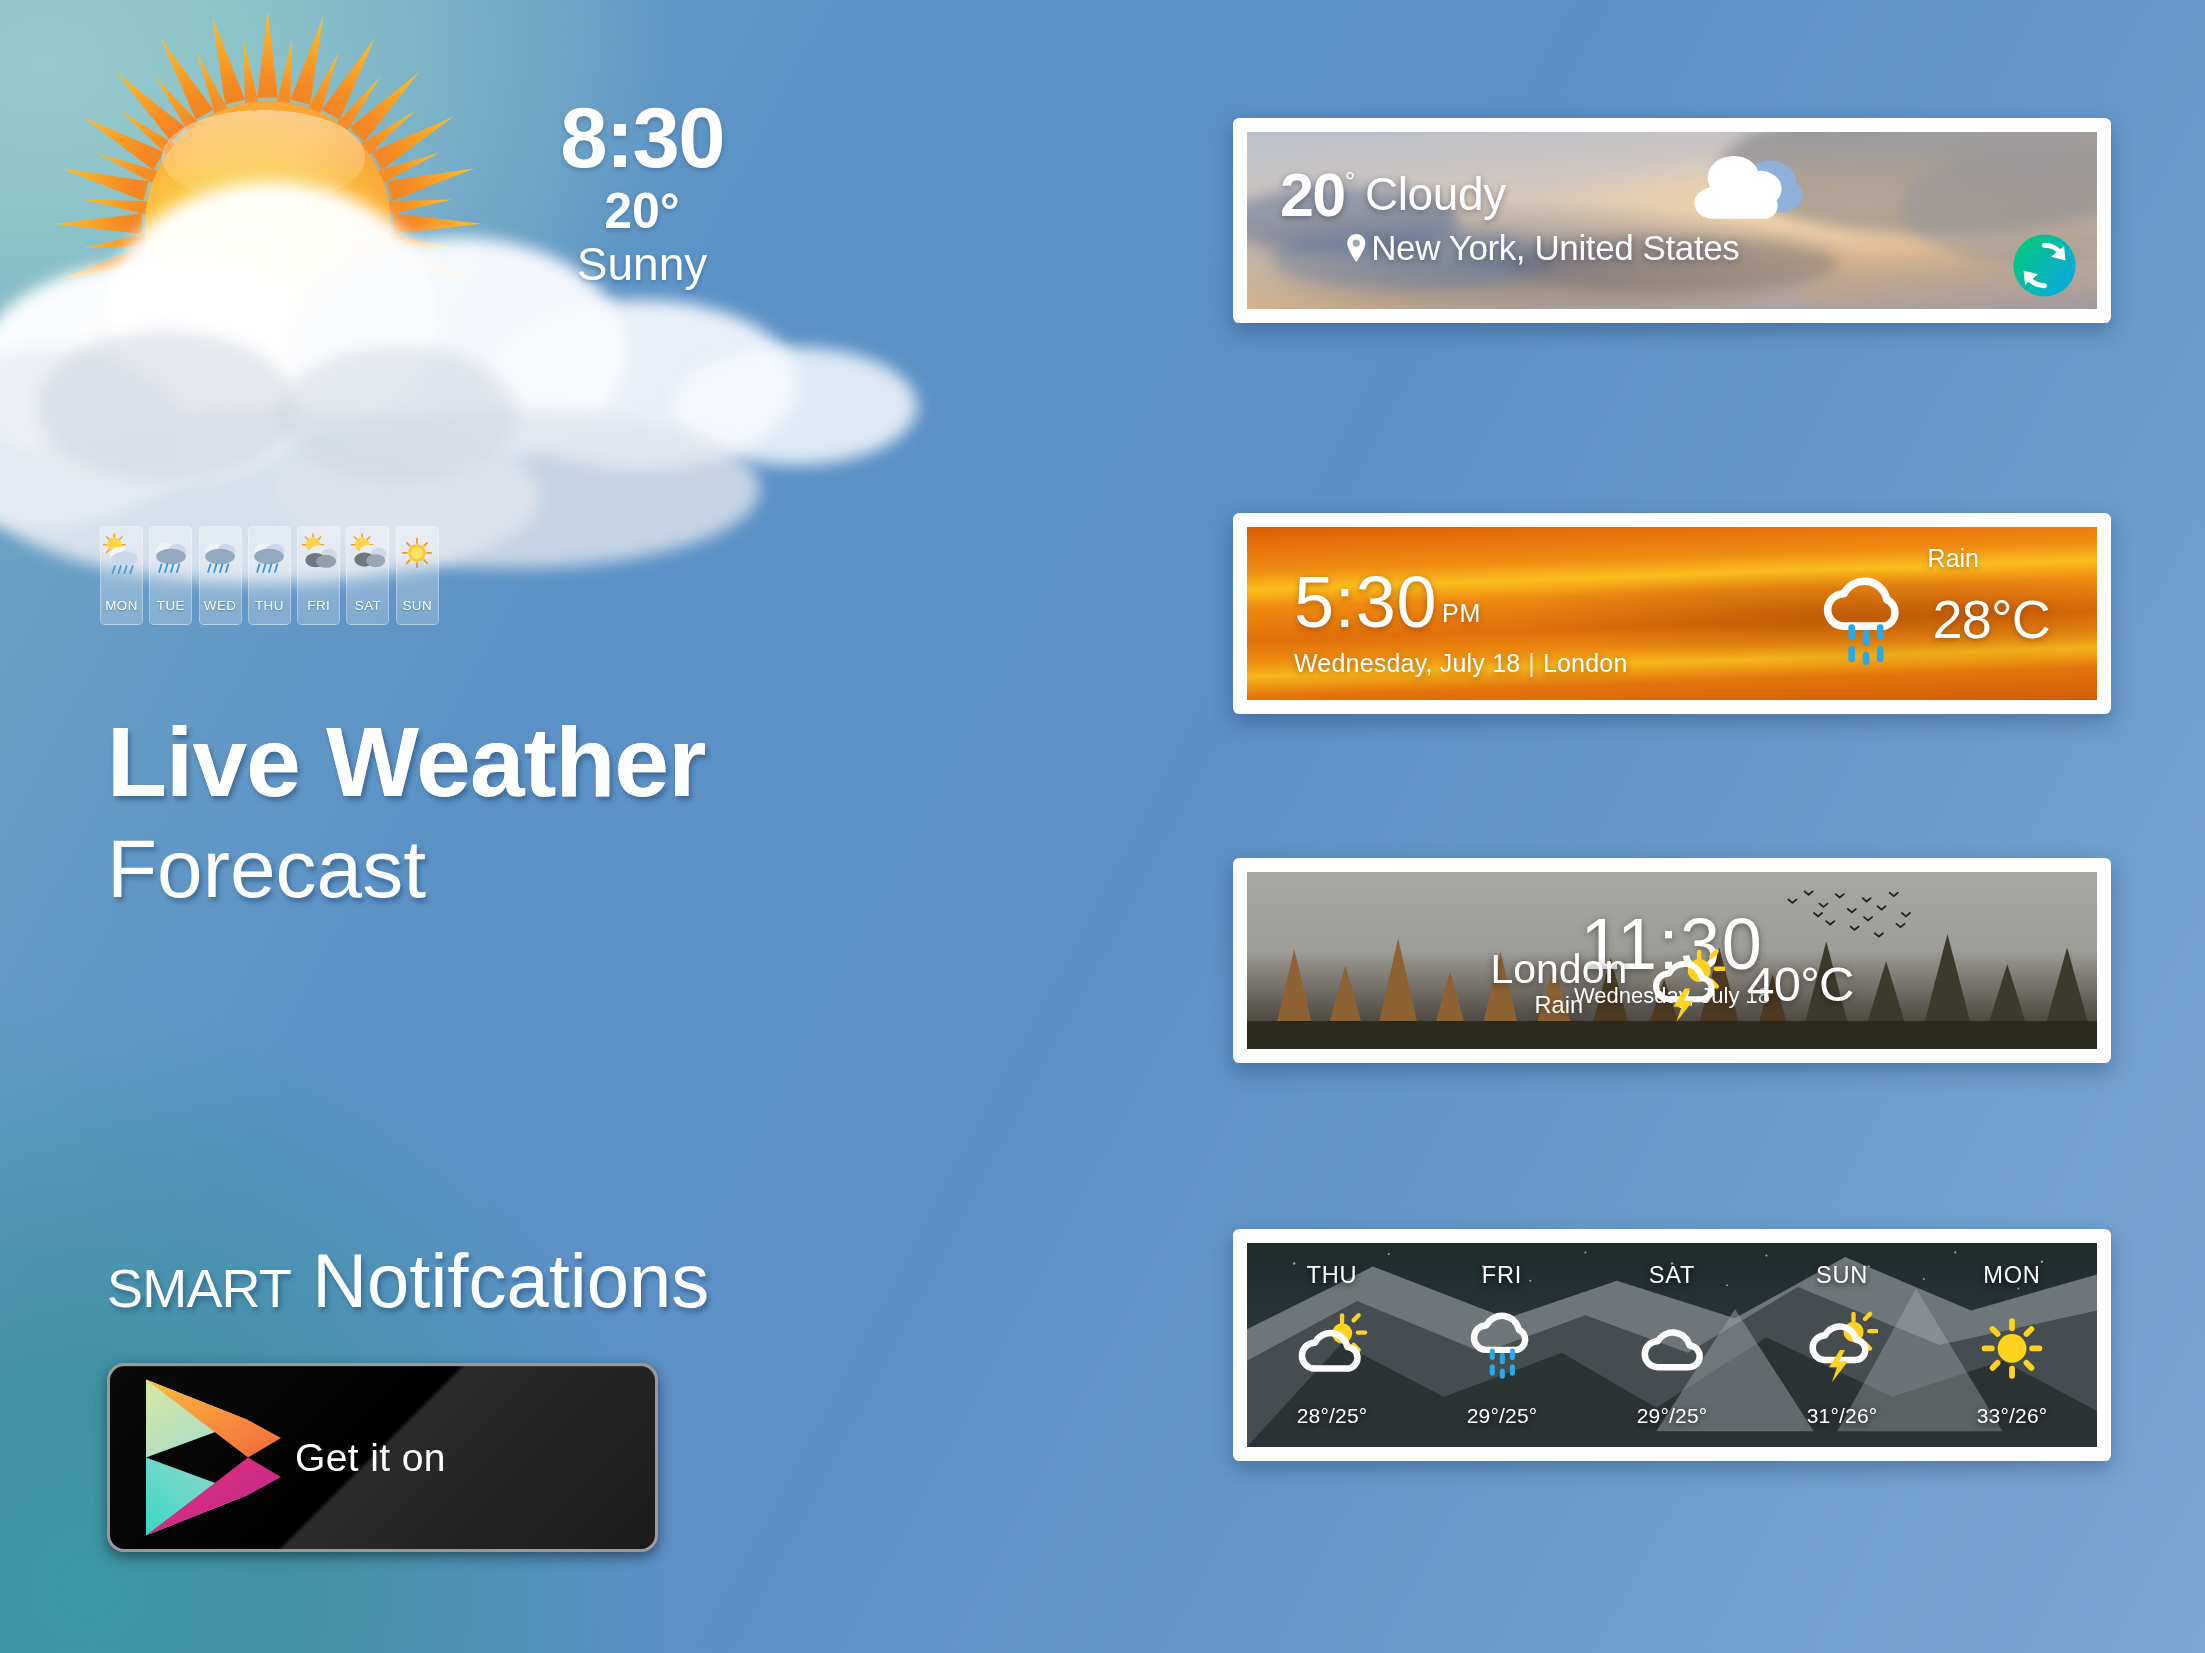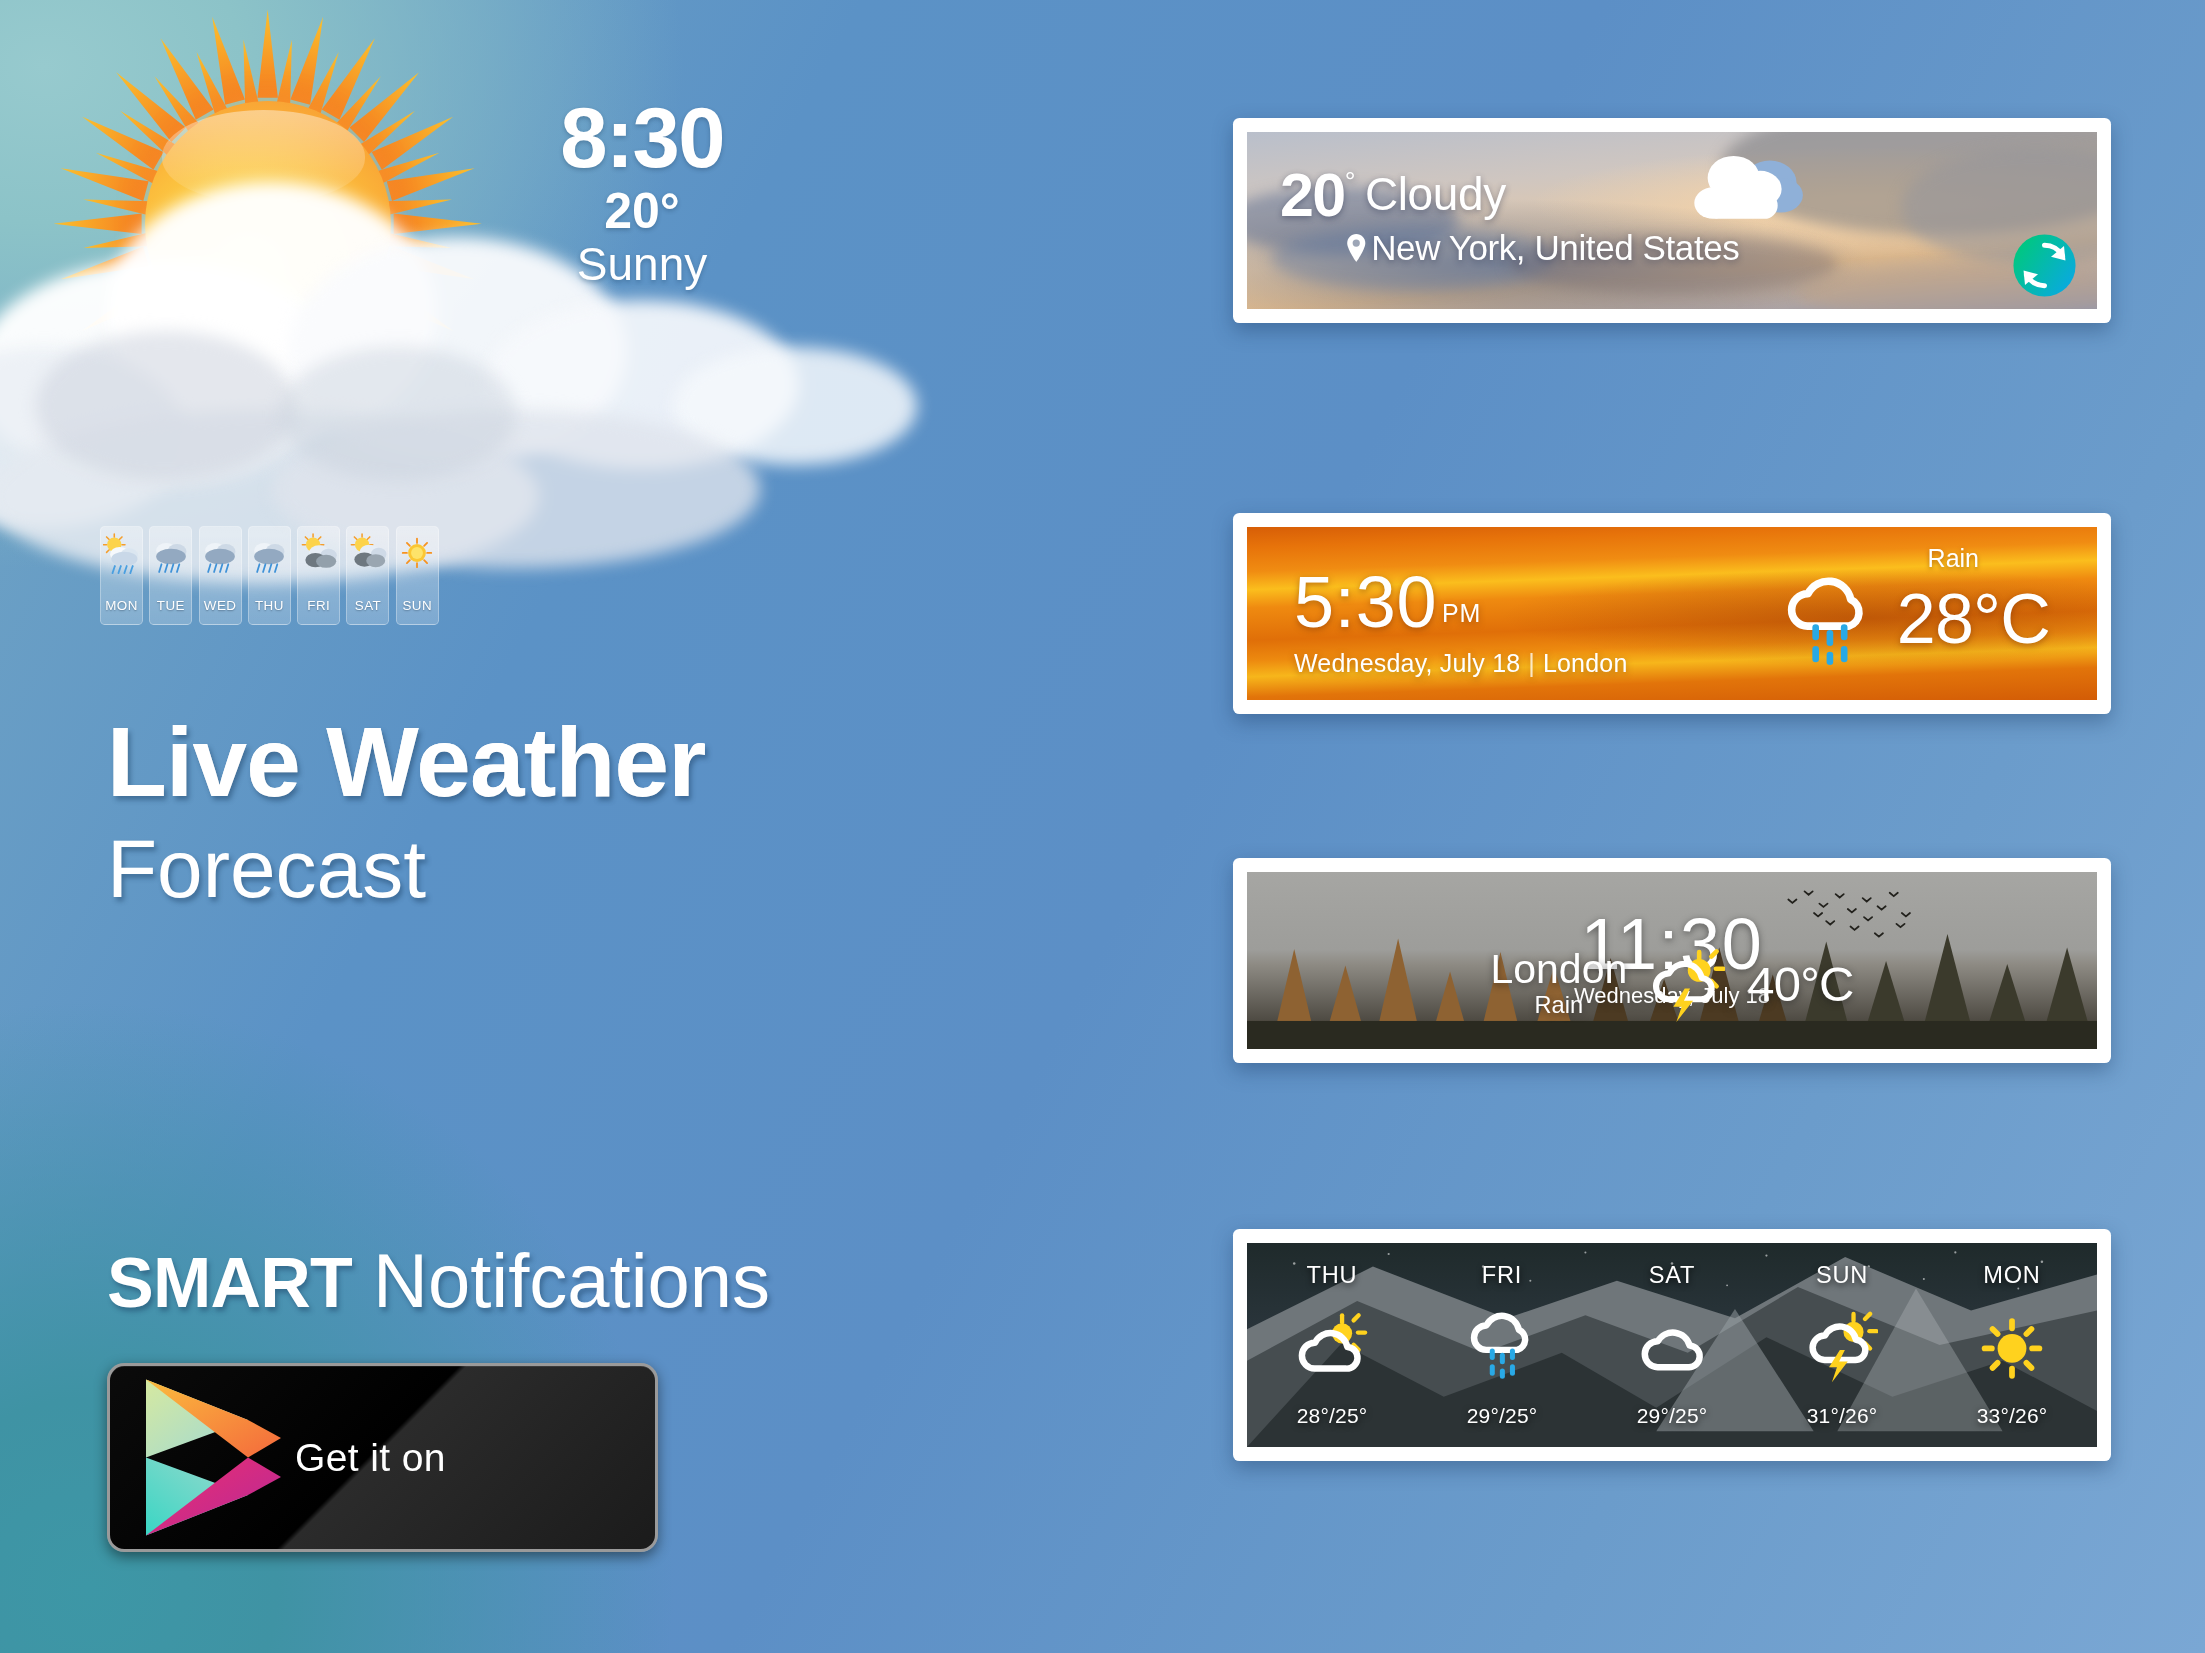--- a/index.html
+++ b/index.html
@@ -62,21 +62,21 @@
   .h-main{font-size:98px;font-weight:700;line-height:1;letter-spacing:-0.8px;
           text-shadow:2.4px 3.9px 5.5px rgba(25,60,95,.45);
           background:linear-gradient(180deg,#ffffff 55%,#e6eef5 100%);
           -webkit-background-clip:text;background-clip:text;}
   .h-sub{font-size:82px;font-weight:400;line-height:1;margin-top:17.3px;
          text-shadow:2.4px 3.9px 5.5px rgba(25,60,95,.45);}
 
   
   .smartline{position:absolute;left:95px;top:1237px;color:#fff;white-space:nowrap;
              text-shadow:2.4px 3.9px 5.5px rgba(25,60,95,.45);}
-  .smart-bold{font-size:70px;font-weight:700;letter-spacing:-0.8px;}
+  .smart-bold{font-size:54px;font-weight:400;letter-spacing:-0.8px;}
   .smart-light{font-size:76px;font-weight:300;}
 
   
   .gplay{
     position:absolute;left:95px;top:1363px;width:551px;height:189px;border-radius:17.3px;
     background:linear-gradient(135deg,#0b0b0b 0%,#000 48%,#2b2b2b 49%,#1b1b1b 100%);
     border:3.2px solid #9a9a9a;
     box-shadow:0 4.7px 12.6px rgba(0,0,0,.45), inset 0 0.8px 0 rgba(255,255,255,.12);
     display:flex;align-items:center;overflow:hidden;
   }
@@ -130,21 +130,21 @@
     background:radial-gradient(ellipse 60% 40% at 72% 52%, rgba(130,45,5,.35), rgba(130,45,5,0) 70%);}
   .c2-left{position:absolute;left:47px;top:41px;color:#fff;text-shadow:0 1.6px 6.3px rgba(120,45,5,.5);}
   .c2-time{font-size:72px;font-weight:300;line-height:.95;letter-spacing:0.8px;}
   .c2-ampm{font-size:25px;font-weight:400;vertical-align:super;margin-left:4.7px;letter-spacing:0.8px;}
   .c2-date{font-size:25px;font-weight:400;margin-top:12.6px;letter-spacing:0.2px;}
   .c2-sep{opacity:.75;margin:0 7.9px;}
   .c2-right{position:absolute;right:47px;top:44px;display:flex;align-items:center;gap:20.5px;color:#fff;}
   .c2-rainlabel{position:absolute;right:118px;top:17.3px;font-size:25px;color:#fff;
                 text-shadow:0 1.6px 4.7px rgba(120,45,5,.5);}
   .c2-icon{width:95px;height:95px;}
-  .c2-temp{font-size:70px;font-weight:300;letter-spacing:-0.8px;text-shadow:0 1.6px 6.3px rgba(120,45,5,.5);}
+  .c2-temp{font-size:54px;font-weight:300;letter-spacing:-0.8px;text-shadow:0 1.6px 6.3px rgba(120,45,5,.5);}
 
   
   .c3-bg{position:absolute;inset:0;background:linear-gradient(180deg,#a6a6a3 0%,#9d9d9a 44%,#8e8b84 52%,#2e2a22 100%);}
   .c3-center{position:absolute;left:0;right:0;top:38px;text-align:center;color:#fff;
              text-shadow:0 1.6px 7.9px rgba(30,30,30,.55);}
   .c3-time{font-size:72px;font-weight:300;line-height:.95;letter-spacing:1.6px;}
   .c3-date{font-size:22px;font-weight:400;margin-top:4.7px;}
   .c3-bottom{position:absolute;left:0;right:0;bottom:27px;display:flex;align-items:center;
              justify-content:center;gap:22px;color:#fff;text-shadow:0 1.6px 7.9px rgba(30,30,30,.6);}
   .c3-citywrap{text-align:center;}

